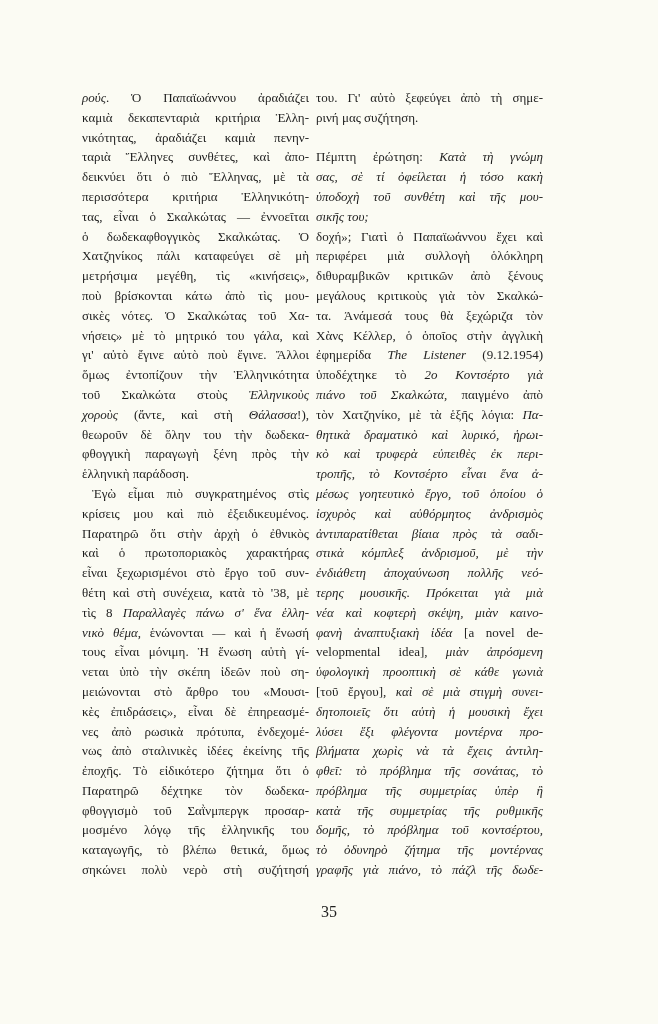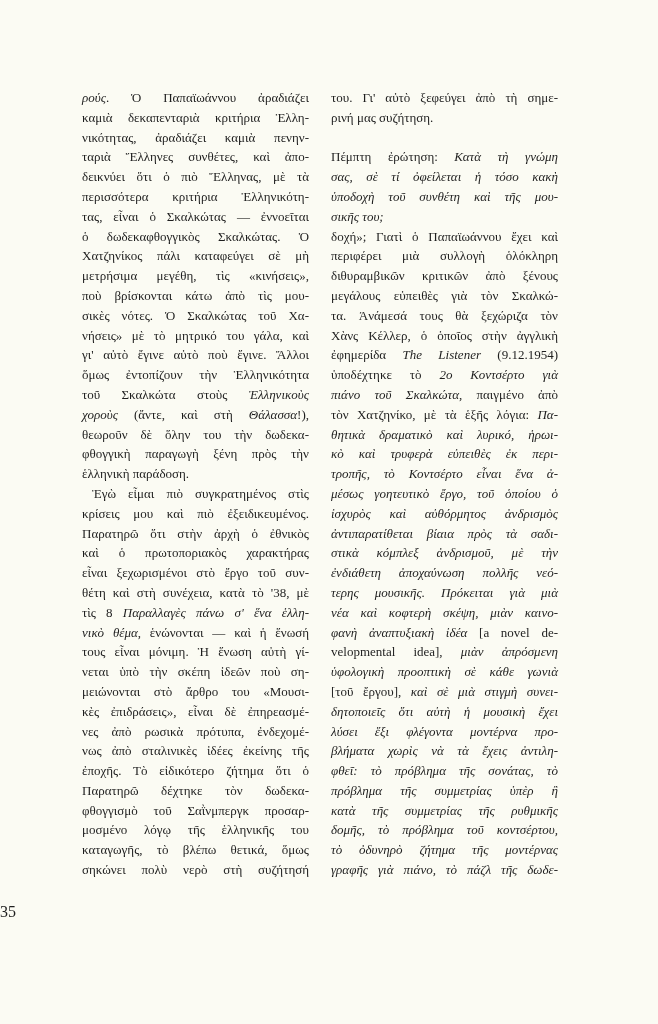--- a/index.html
+++ b/index.html
@@ -6,28 +6,28 @@
   body {
     width: 658px; height: 1024px; background: #fbfbf3; position: relative; overflow: hidden;
     font-family: "DejaVu Serif", "Liberation Serif", serif; color: #1e1e1e;
   }
   .column {
     position: absolute; top: 88px; width: 227px;
     font-family: "Liberation Serif", "DejaVu Serif", serif;
     font-size: 13px; line-height: 19.8px;
   }
   #col-left { left: 82px; }
-  #col-right { left: 316px; margin-left: 15px; }
+  #col-right { left: 316px; }
   .line { display: block; white-space: nowrap; text-align: justify; text-align-last: justify; height: 19.8px; overflow: visible; }
   .line.last { text-align-last: left; }
   .line.indent { padding-left: 10px; }
   .gap { display: block; height: 19.8px; }
   i { font-style: italic; }
   #page-number {
-    position: absolute; top: 903px; left: 0; width: 658px; 
+    position: absolute; top: 903px; left: 0; width: 658px; text-align: center;
     font-family: "Liberation Serif", "DejaVu Serif", serif; font-size: 16px;
   }
 </style>
 </head>
 <body style="background: rgb(251, 251, 243); color: rgb(30, 30, 30);">
 
 <div id="page">
   <div id="col-left" class="column">
       <span class="line"><i>ρούς</i>. Ὁ Παπαϊωάννου ἀραδιάζει</span>
       <span class="line">καμιὰ δεκαπενταριὰ κριτήρια Ἑλλη-</span>
@@ -74,21 +74,21 @@
       <span class="line">του. Γι' αὐτὸ ξεφεύγει ἀπὸ τὴ σημε-</span>
       <span class="line last">ρινή μας συζήτηση.</span>
       <span class="gap"></span>
       <span class="line">Πέμπτη ἐρώτηση: <i>Κατὰ τὴ γνώμη</i></span>
       <span class="line"><i>σας, σὲ τί ὀφείλεται ἡ τόσο κακὴ</i></span>
       <span class="line"><i>ὑποδοχὴ τοῦ συνθέτη καὶ τῆς μου-</i></span>
       <span class="line last"><i>σικῆς του;</i></span>
       <span class="line">δοχή»; Γιατὶ ὁ Παπαϊωάννου ἔχει καὶ</span>
       <span class="line">περιφέρει μιὰ συλλογὴ ὁλόκληρη</span>
       <span class="line">διθυραμβικῶν κριτικῶν ἀπὸ ξένους</span>
-      <span class="line">μεγάλους εὐπειθὲς γιὰ τὸν Σκαλκώ-</span>
+      <span class="line">μεγάλους κριτικοὺς γιὰ τὸν Σκαλκώ-</span>
       <span class="line">τα. Ἀνάμεσά τους θὰ ξεχώριζα τὸν</span>
       <span class="line">Χὰνς Κέλλερ, ὁ ὁποῖος στὴν ἀγγλικὴ</span>
       <span class="line">ἐφημερίδα <i>The Listener</i> (9.12.1954)</span>
       <span class="line">ὑποδέχτηκε τὸ <i>2ο Κοντσέρτο γιὰ</i></span>
       <span class="line"><i>πιάνο τοῦ Σκαλκώτα</i>, παιγμένο ἀπὸ</span>
       <span class="line">τὸν Χατζηνίκο, μὲ τὰ ἑξῆς λόγια: <i>Πα-</i></span>
       <span class="line"><i>θητικὰ δραματικὸ καὶ λυρικό, ἡρωι-</i></span>
       <span class="line"><i>κὸ καὶ τρυφερὰ εὐπειθὲς ἐκ περι-</i></span>
       <span class="line"><i>τροπῆς, τὸ Κοντσέρτο εἶναι ἕνα ἀ-</i></span>
       <span class="line"><i>μέσως γοητευτικὸ ἔργο, τοῦ ὁποίου ὁ</i></span>

